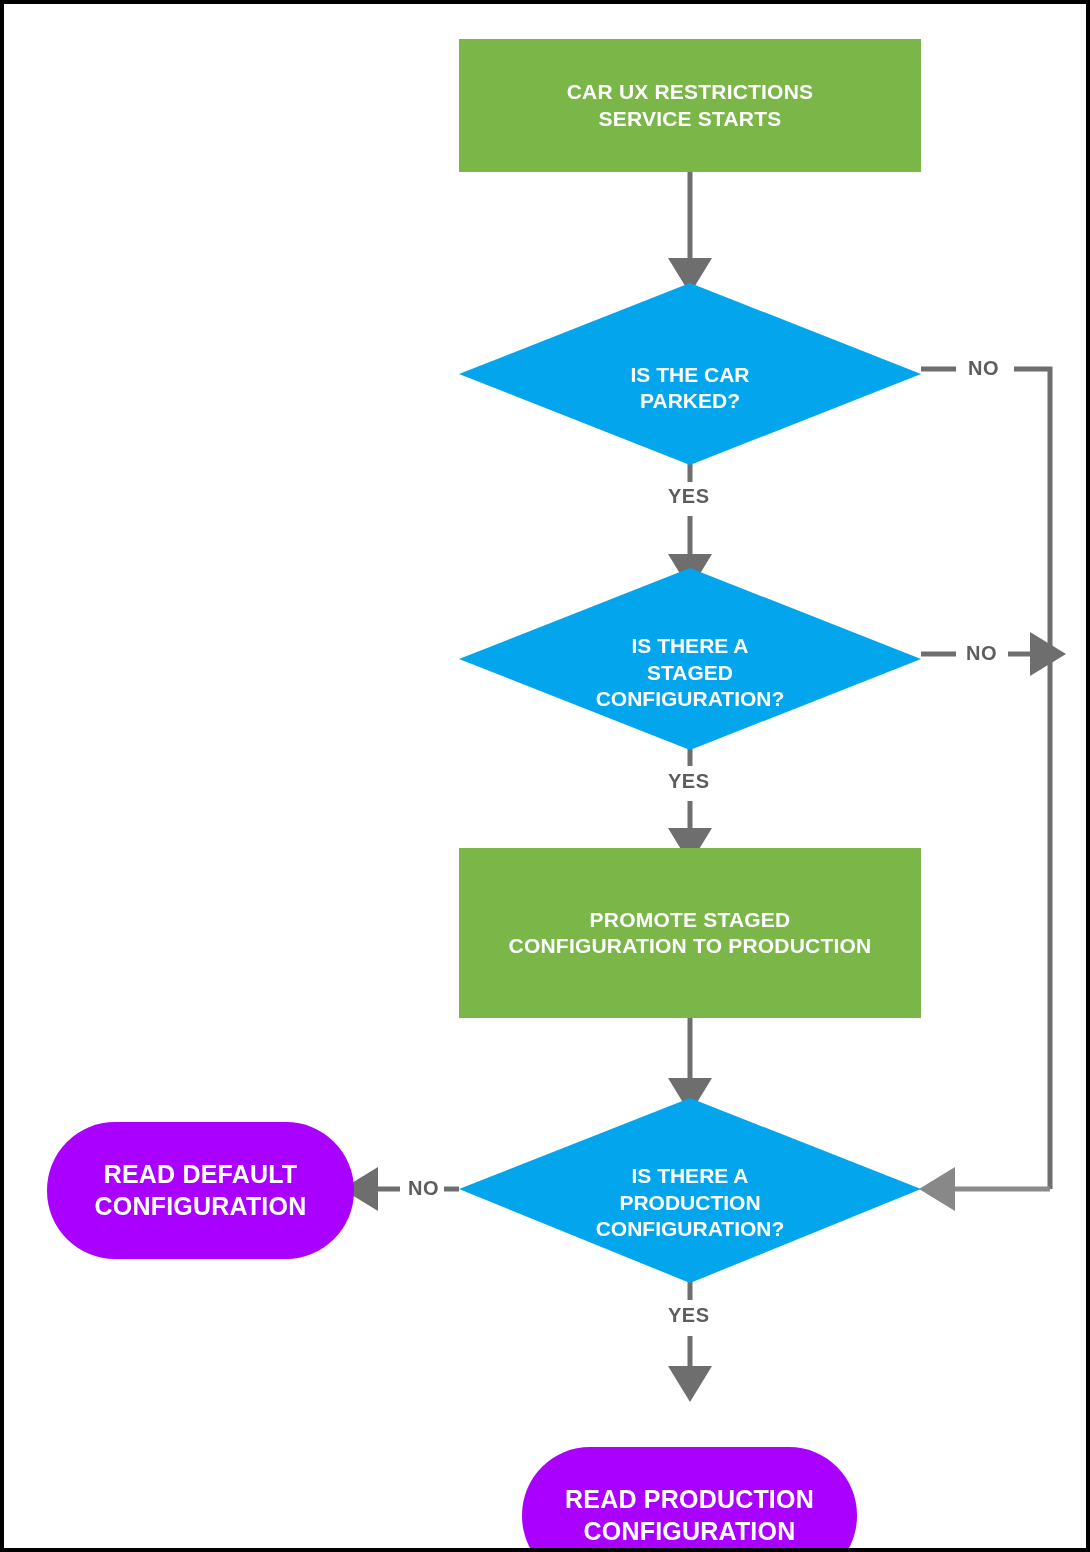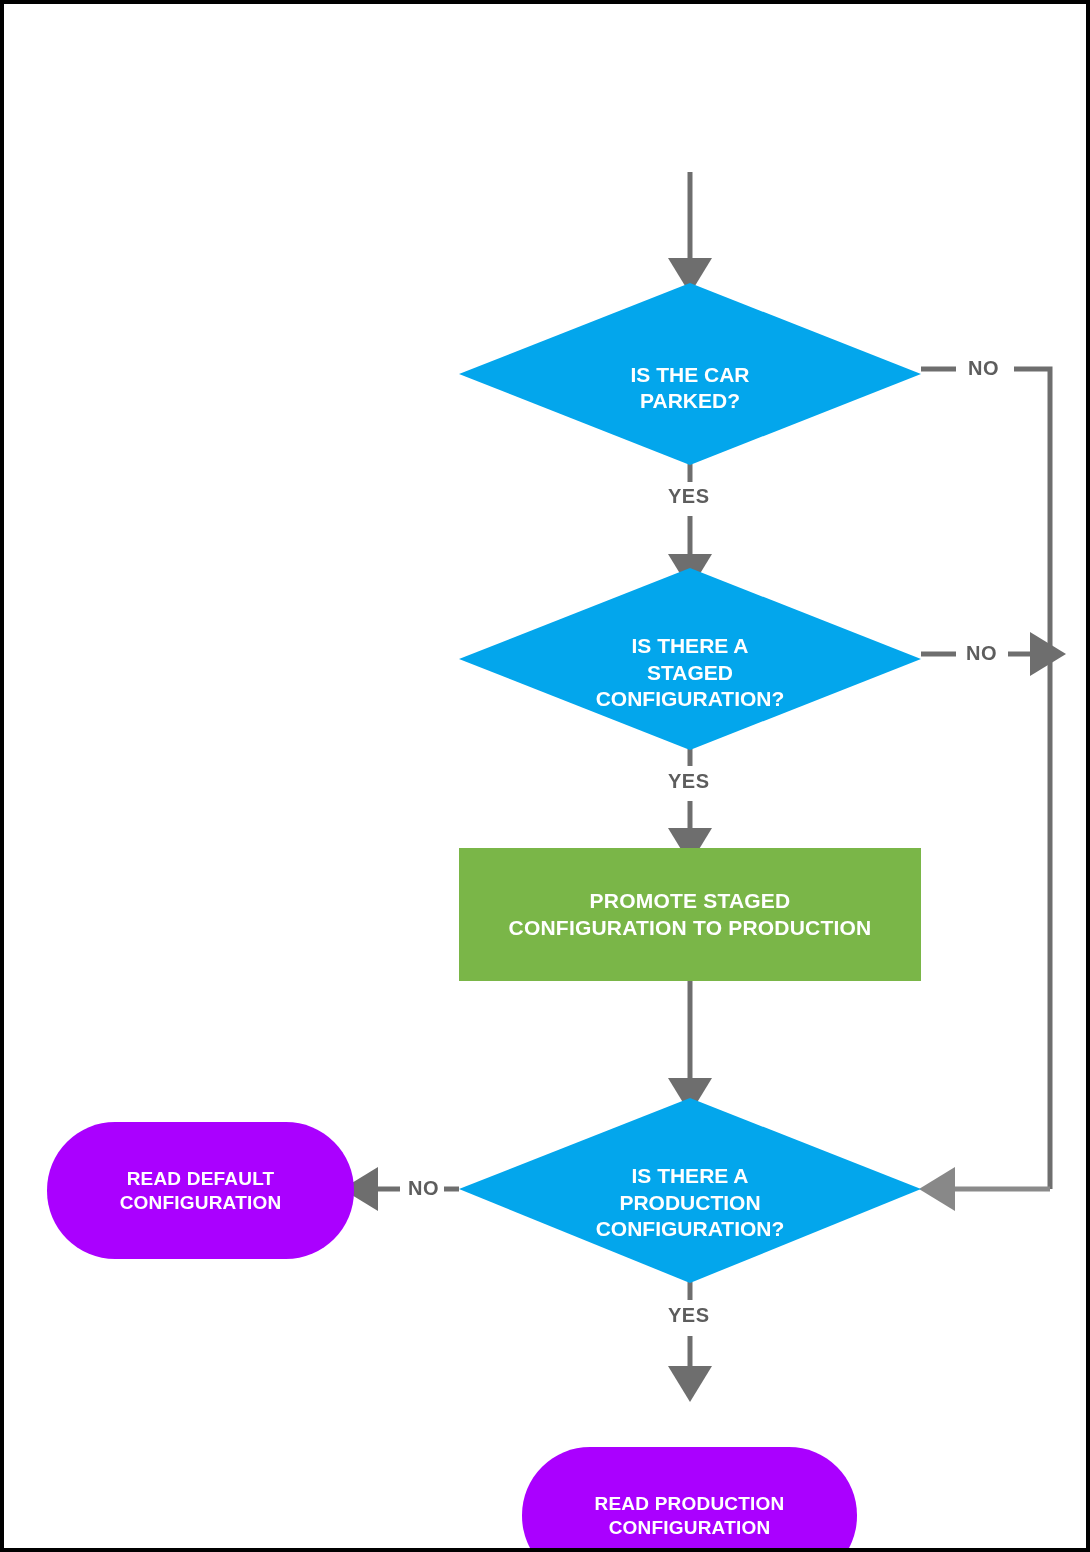--- a/index.html
+++ b/index.html
@@ -39,21 +39,21 @@
     letter-spacing: 0.2px;
     line-height: 1.25;
     white-space: pre-line;
     box-sizing: border-box;
   }
 
   .node-process {
     font-size: 21px;
   }
   .node-terminal {
-    font-size: 19px;
+    font-size: 25px;
   }
   .node-decision-label {
     position: absolute;
     display: flex;
     align-items: flex-end;
     justify-content: center;
     text-align: center;
     color: #ffffff;
     font-weight: bold;
     font-size: 21px;
@@ -118,22 +118,26 @@
     <line x1="686" y1="1278" x2="686" y2="1296" stroke="#6E6E6E" stroke-width="5"></line>
     <line x1="686" y1="1332" x2="686" y2="1378" stroke="#6E6E6E" stroke-width="5" marker-end="url(#arrow-down)"></line>
 
     <polygon points="686,279 917,370 686,461 455,370" fill="#03A6EC"></polygon>
 
     <polygon points="686,564 917,655 686,746 455,655" fill="#03A6EC"></polygon>
 
     <polygon points="686,1094 917,1185 686,1279 455,1185" fill="#03A6EC"></polygon>
   </svg>
 
+  <div class="node node-process" style="left:455px; top:35px; width:462px; height:133px; background:#7AB648;">
+    <span>CAR UX RESTRICTIONS
+SERVICE STARTS</span>
+  </div>
 
-  <div class="node node-process" style="left:455px; top:844px; width:462px; height:133px; background:#7AB648;">
+  <div class="node node-process" style="left:455px; top:844px; width:462px; height:170px; background:#7AB648;">
     <span>PROMOTE STAGED
 CONFIGURATION TO PRODUCTION</span>
   </div>
 
   <div class="node-decision-label" style="left:536px; top:330px; width:300px; height:80px;">
     <span>IS THE CAR
 PARKED?</span>
   </div>
 
   <div class="node-decision-label" style="left:516px; top:603px; width:340px; height:105px;">

